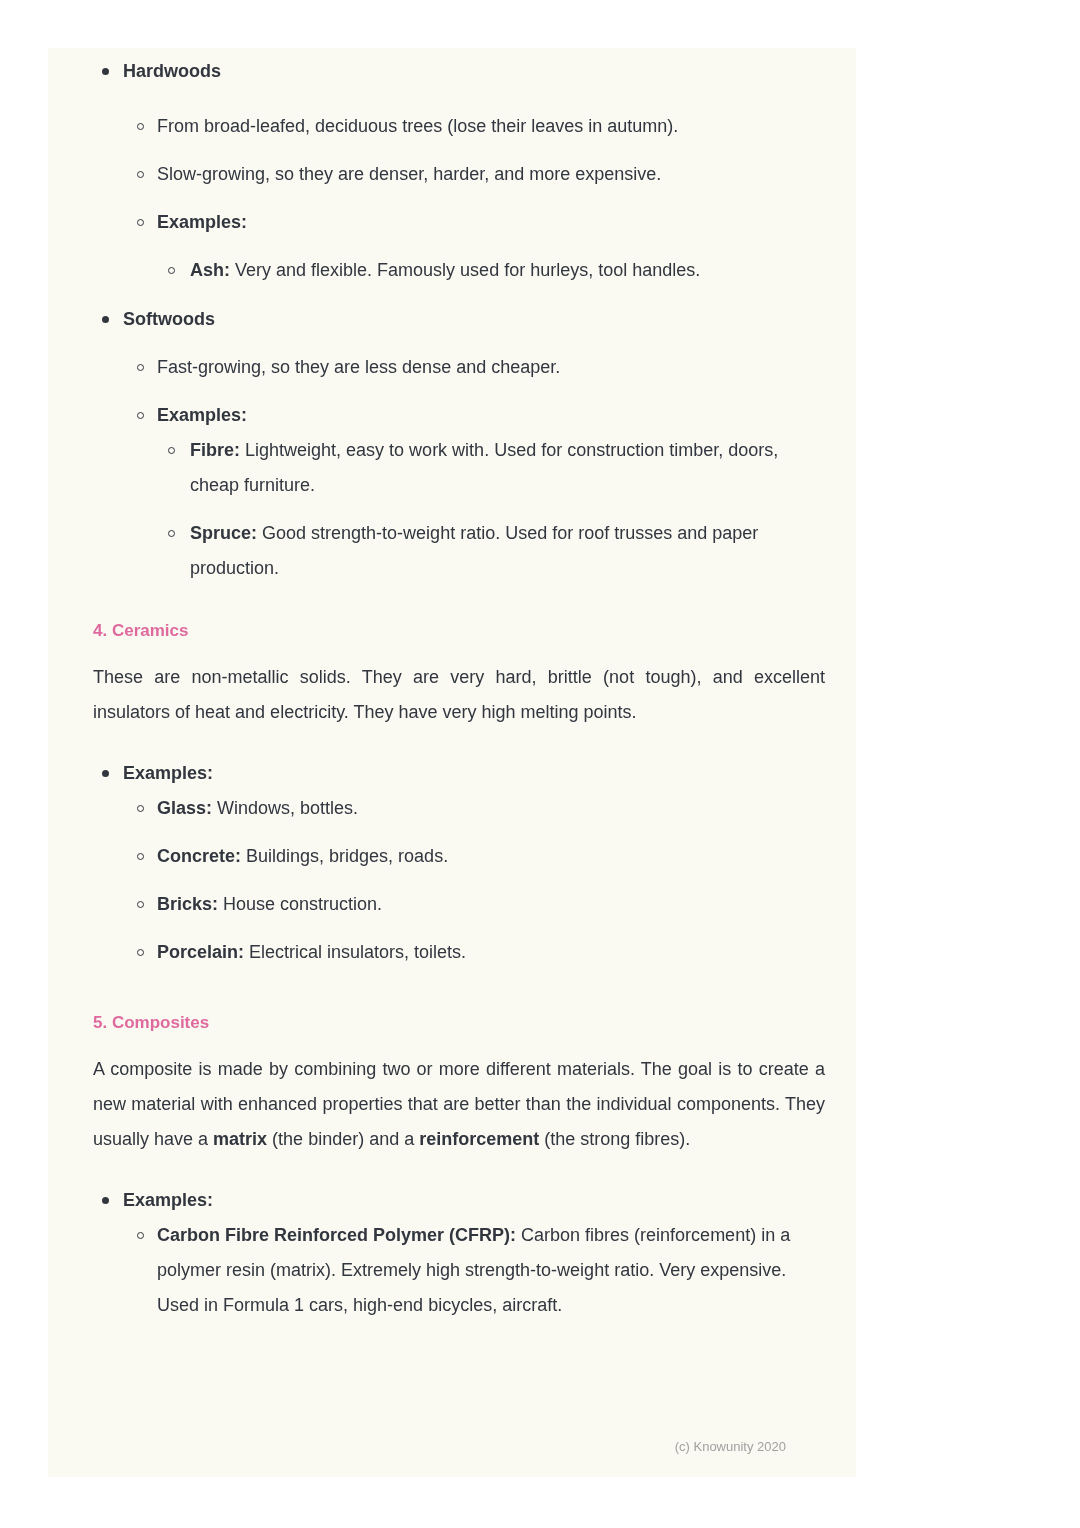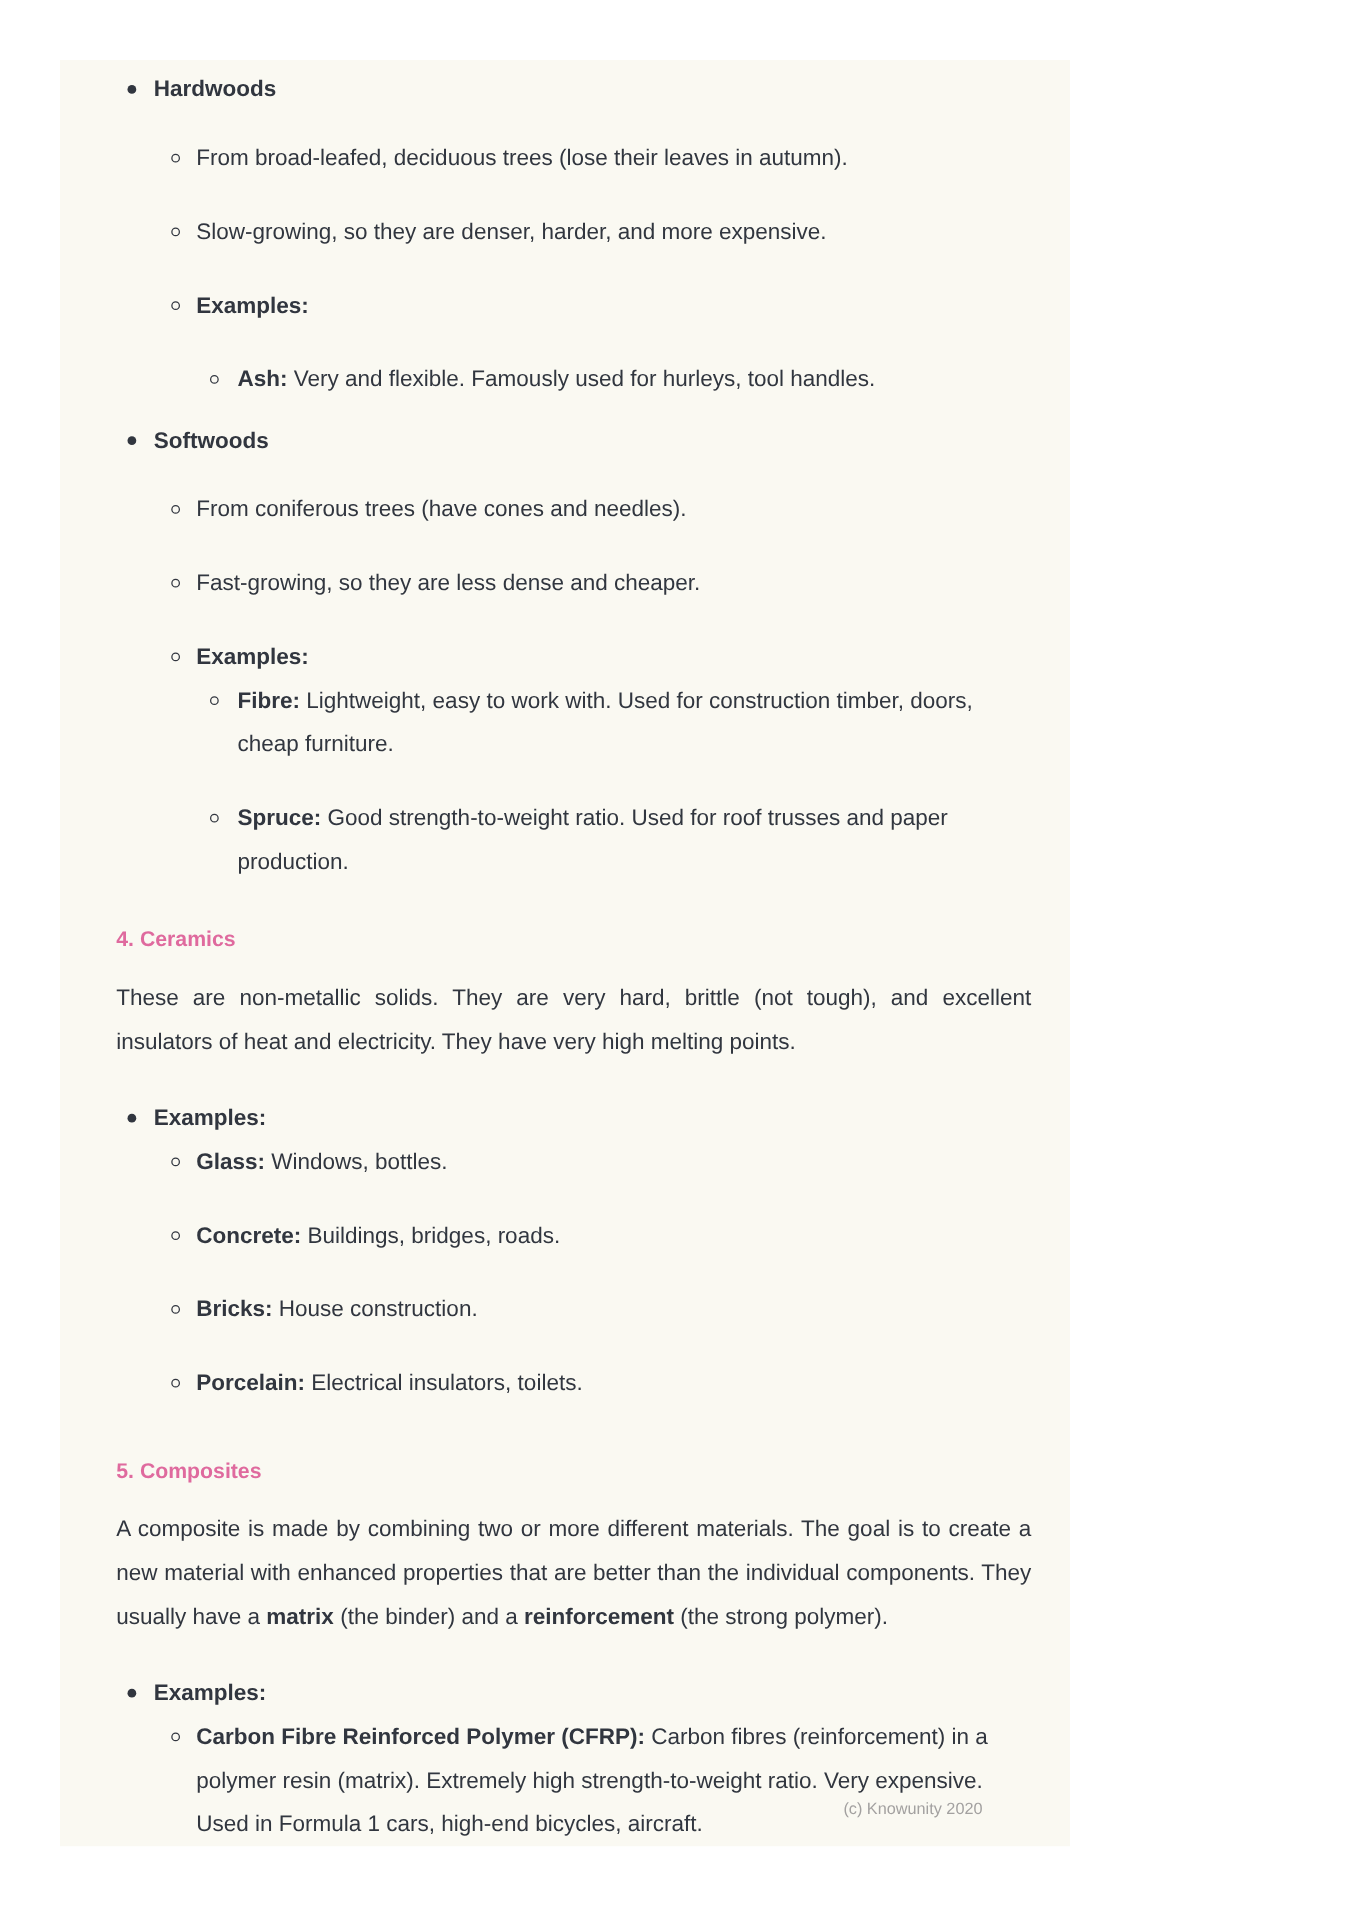--- a/index.html
+++ b/index.html
@@ -42,21 +42,21 @@
 
   strong { font-weight:700; }
 
   h2 {
     margin:0; padding:0;
     font-size:17px; line-height:34px; font-weight:700;
     color:var(--heading, #df6a9e);
   }
   .para { text-align:justify; line-height:35px; }
 
-  .mt8  { margin-top:24px; }
+  .mt8  { margin-top:13px; }
   .mt12 { margin-top:12px; }
   .mt14 { margin-top:14px; }
   .mt20 { margin-top:20px; }
   .mt26 { margin-top:26px; }
   .mt28 { margin-top:28px; }
   .mt36 { margin-top:36px; }
 
   .watermark {
     position:absolute; top:1438px; right:70px;
     font-size:13px; line-height:18px;
@@ -106,26 +106,20 @@
       <div class="txt"><strong>Ash:</strong><span> Very and flexible. Famously used for hurleys, tool handles.</span></div>
     </div>
 
     <div class="li l1 mt14">
       <span class="mk">
           <span class="disc"></span>
         </span>
       <div class="txt"><strong>Softwoods</strong></div>
     </div>
 
-    <div class="li l2 mt20">
-      <span class="mk">
-          <span class="ring"></span>
-        </span>
-      <div class="txt">From coniferous trees (have cones and needles).</div>
-    </div>
 
     <div class="li l2 mt8">
       <span class="mk">
           <span class="ring"></span>
         </span>
       <div class="txt">Fast-growing, so they are less dense and cheaper.</div>
     </div>
 
     <div class="li l2 mt8">
       <span class="mk">
@@ -182,21 +176,21 @@
 
     <div class="li l2 mt8">
       <span class="mk">
           <span class="ring"></span>
         </span>
       <div class="txt"><strong>Porcelain:</strong><span> Electrical insulators, toilets.</span></div>
     </div>
 
     <h2 class="mt36">5. Composites</h2>
 
-    <div class="para mt12"><span>A composite is made by combining two or more different materials. The goal is to create a new material with enhanced properties that are better than the individual components. They usually have a </span><strong>matrix</strong><span> (the binder) and a </span><strong>reinforcement</strong><span> (the strong polymer).</span></div>
+    <div class="para mt12"><span>A composite is made by combining two or more different materials. The goal is to create a new material with enhanced properties that are better than the individual components. They usually have a </span><strong>matrix</strong><span> (the binder) and a </span><strong>reinforcement</strong><span> (the strong fibres).</span></div>
 
     <div class="li l1 mt26">
       <span class="mk">
           <span class="disc"></span>
         </span>
       <div class="txt"><strong>Examples:</strong></div>
     </div>
 
     <div class="li l2">
       <span class="mk">

